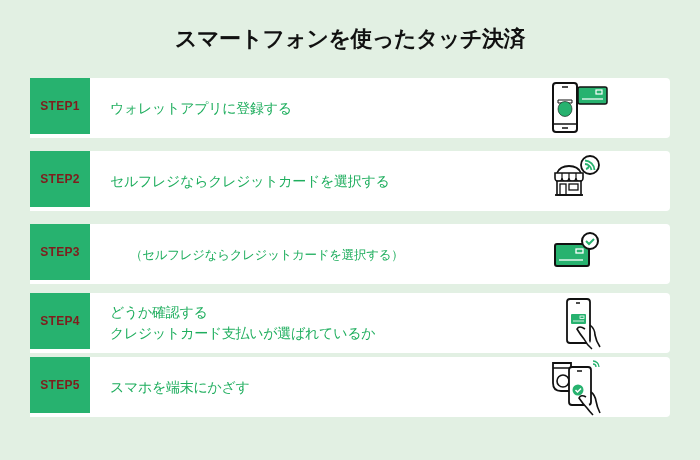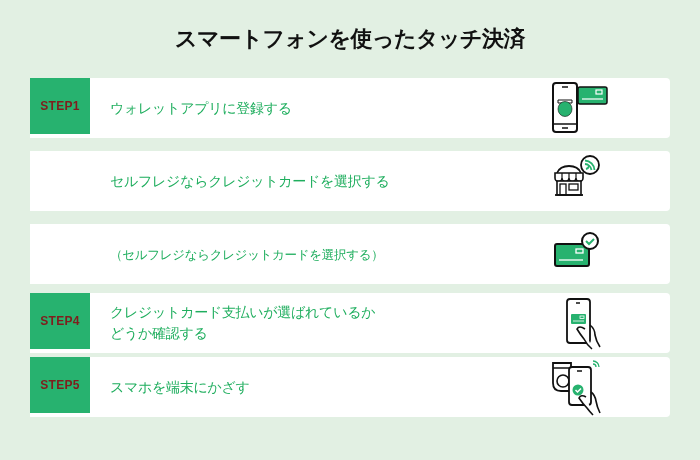--- a/index.html
+++ b/index.html
@@ -24,21 +24,21 @@
       font-family: "Liberation Sans", sans-serif; font-weight: bold;
       font-size: 12px; display: flex; align-items: center; justify-content: center;
       letter-spacing: 0.3px;
     }
     .step-text {
       position: absolute; left: 80px; top: 0; height: 60px; width: 420px;
       display: flex; flex-direction: column; justify-content: center;
       color: #1fae5e;
     }
     .main-line { font-size: 14px; line-height: 21px; letter-spacing: -0.3px; }
-    .sub-line { font-size: 12.5px; line-height: 15px; letter-spacing: -0.3px; }
+    .sub-line { font-size: 12.5px; line-height: 15px; letter-spacing: -0.3px; margin-left: 20px; }
     .icon {
       position: absolute; left: 515px; top: 0; width: 70px; height: 60px;
     }
     .icon svg { width: 70px; height: 60px; display: block; }
   </style>
 </head>
 <body>
 
 <div class="title">スマートフォンを使ったタッチ決済</div>
 
@@ -56,20 +56,21 @@
       <path d="M13 22 h14 v3 h-14 z" fill="#fff" stroke="#111" stroke-width="1"></path>
       <ellipse cx="20" cy="31" rx="7" ry="7.5" fill="#27b26f" stroke="#111" stroke-width="0.6"></ellipse>
       <rect x="33" y="9" width="29" height="17" rx="2" fill="#27b26f" stroke="#111" stroke-width="1.5"></rect>
       <rect x="51" y="12" width="6" height="4" fill="none" stroke="#fff" stroke-width="1.2"></rect>
       <line x1="37" y1="21" x2="58" y2="21" stroke="#fff" stroke-width="1.2"></line>
     </svg>
   </div>
 </div>
 
 <div class="card" style="top:151px">
+  <div class="step-label">STEP2</div>
   <div class="step-text">
     <div class="main-line">セルフレジならクレジットカードを選択する</div>
   </div>
   <div class="icon">
     <svg viewBox="0 0 70 60">
       <path d="M12 22 Q15 15 24 15 Q33 15 36 22" fill="#fff" stroke="#111" stroke-width="1.8"></path>
       <path d="M10 22 h28 v5 a3.5 3.5 0 0 1 -7 0 a3.5 3.5 0 0 1 -7 0 a3.5 3.5 0 0 1 -7 0 a3.5 3.5 0 0 1 -7 0 z" fill="#fff" stroke="#111" stroke-width="1.6"></path>
       <line x1="17" y1="22" x2="17" y2="27" stroke="#111" stroke-width="1.2"></line>
       <line x1="24" y1="22" x2="24" y2="27" stroke="#111" stroke-width="1.2"></line>
       <line x1="31" y1="22" x2="31" y2="27" stroke="#111" stroke-width="1.2"></line>
@@ -79,39 +80,40 @@
       <line x1="10" y1="44" x2="38" y2="44" stroke="#111" stroke-width="1.8"></line>
       <circle cx="45" cy="14" r="9" fill="#fff" stroke="#111" stroke-width="1.8"></circle>
       <path d="M41 18 a4 4 0 0 0 3 -3" fill="none" stroke="#27b26f" stroke-width="1.8"></path>
       <path d="M41 15 a3 3 0 0 1 0 0 M40 13 a7 7 0 0 1 6.5 6" fill="none" stroke="#27b26f" stroke-width="1.8"></path>
       <path d="M40 9.5 a10 10 0 0 1 9.5 9.5" fill="none" stroke="#27b26f" stroke-width="1.8"></path>
     </svg>
   </div>
 </div>
 
 <div class="card" style="top:224px">
+  <div class="step-label">STEP3</div>
   <div class="step-text">
     <div class="sub-line">（セルフレジならクレジットカードを選択する）</div>
   </div>
   <div class="icon">
     <svg viewBox="0 0 70 60">
       <rect x="10" y="20" width="34" height="22" rx="2" fill="#27b26f" stroke="#111" stroke-width="2"></rect>
       <rect x="31" y="25" width="7" height="4" fill="none" stroke="#fff" stroke-width="1.3"></rect>
       <line x1="14" y1="36" x2="38" y2="36" stroke="#fff" stroke-width="1.3"></line>
       <circle cx="45" cy="17" r="8" fill="#fff" stroke="#111" stroke-width="2"></circle>
       <path d="M41 17 l3 3 l5 -5" fill="none" stroke="#27b26f" stroke-width="2"></path>
     </svg>
   </div>
 </div>
 
 <div class="card" style="top:293px">
   <div class="step-label">STEP4</div>
   <div class="step-text">
+    <div class="main-line">どうか確認する</div>
     <div class="main-line">クレジットカード支払いが選ばれているか</div>
-    <div class="main-line">どうか確認する</div>
   </div>
   <div class="icon">
     <svg viewBox="0 0 70 60">
       <rect x="22" y="6" width="23" height="44" rx="3" fill="#fff" stroke="#111" stroke-width="1.8"></rect>
       <line x1="31" y1="10" x2="35" y2="10" stroke="#111" stroke-width="1.5"></line>
       <rect x="26" y="21" width="15" height="10" rx="1" fill="#27b26f"></rect>
       <rect x="35" y="23" width="4" height="2.5" fill="none" stroke="#fff" stroke-width="0.8"></rect>
       <line x1="28" y1="28" x2="39" y2="28" stroke="#fff" stroke-width="0.8"></line>
       <path d="M40 36 q-6 -4 -8 0 q3 5 7 10 q3 6 8 10" fill="#fff" stroke="#111" stroke-width="1.6"></path>
       <path d="M45 32 q5 4 5 10 q1 6 5 12" fill="none" stroke="#111" stroke-width="1.6"></path>

